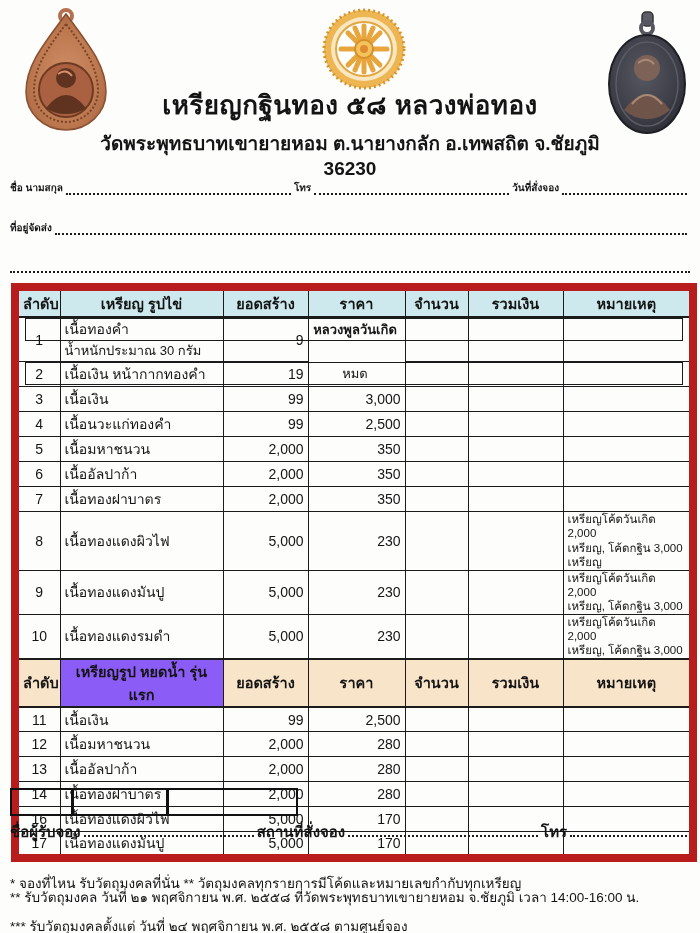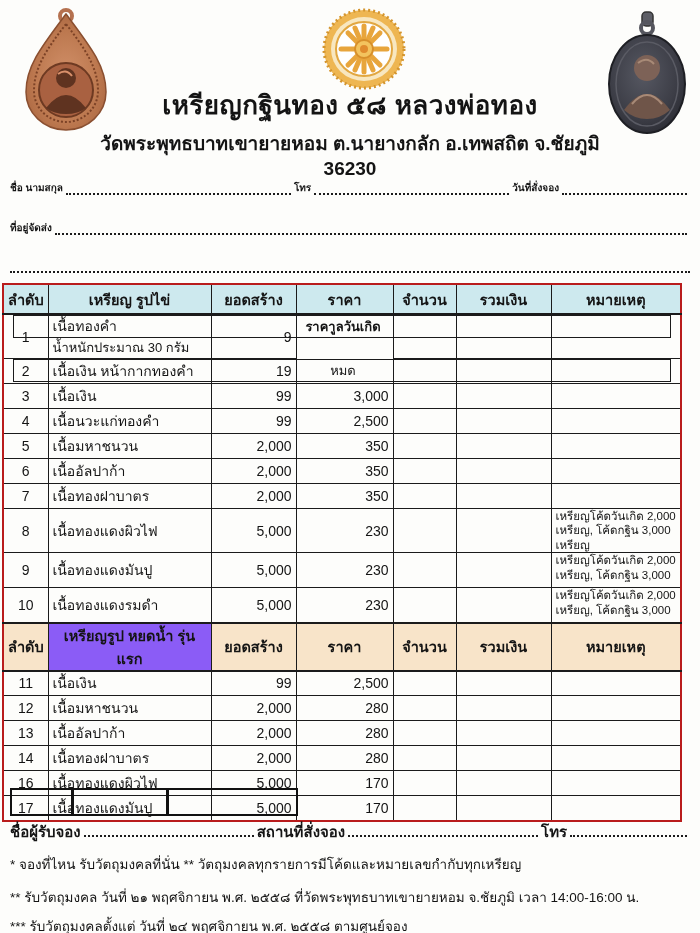--- a/index.html
+++ b/index.html
@@ -18,23 +18,23 @@
     position:absolute; top:128px; left:100px; right:100px;
     text-align:center; font-size:19px; font-weight:bold;
   }
   
   .form-line { position:absolute; left:10px; right:10px; display:flex; align-items:flex-end; font-size:10px; font-weight:bold; }
   .leader { border-bottom:2.5px dotted #1b1b1b; height:15px; margin:0 3px; }
   .grow { flex:1; }
   .lbl { white-space:nowrap; }
   
   table.order {
-    position:absolute; left:2px; top:283px; width:678px;
+    position:absolute; left:11px; top:283px; width:678px;
     border-collapse:collapse; table-layout:fixed;
-    border:2px solid #b91c1c;
+    border:8px solid #b91c1c;
     font-size:14px;
   }
   table.order td, table.order th { border:1px solid #1b1b1b; padding:0 4px; overflow:hidden; }
   tr.h1 { height:30px; }
   tr.h1 th { font-size:14.5px; font-weight:bold; text-align:center; border-bottom-width:2px; }
   tr.h1.cyan th  { background:#cde9ee; }
   tr.h1.peach th { background:#f8e4c9; border-top-width:2px; }
   tr.r-norm   { height:25px; }
   tr.r-tall   { height:40px; }
   tr.r-remark { height:35px; }
@@ -159,21 +159,21 @@
             <div>1</div>
           </td>
           <td class="c-name">
             <div>เนื้อทองคำ</div>
             <div class="sub">น้ำหนักประมาณ 30 กรัม</div>
           </td>
           <td class="c-built">
             <div>9</div>
           </td>
           <td class="c-price note bold">
-            <div>ราคาูลวันเกิด</div>
+            <div>หลวงพูลวันเกิด</div>
           </td>
           <td class="c-qty"></td>
           <td class="c-sum"></td>
           <td class="c-remark"></td>
         </tr>
         <tr class="r-norm">
           <td class="c-no">
             <div>2</div>
           </td>
           <td class="c-name">
@@ -462,17 +462,17 @@
   </div>
 
   <div class="foot-line" style="top:820px">
     <span class="lbl">ชื่อผู้รับจอง</span>
     <span class="leader" style="width:170px"></span>
     <span class="lbl">สถานที่สั่งจอง</span>
     <span class="leader" style="width:190px"></span>
     <span class="lbl">โทร</span>
     <span class="leader grow"></span>
   </div>
-  <div class="note" style="top:853px">* จองที่ไหน รับวัตถุมงคลที่นั่น ** วัตถุมงคลทุกรายการมีโค้ดและหมายเลขกำกับทุกเหรียญ</div>
+  <div class="note" style="top:872px">* จองที่ไหน รับวัตถุมงคลที่นั่น ** วัตถุมงคลทุกรายการมีโค้ดและหมายเลขกำกับทุกเหรียญ</div>
   <div class="note" style="top:886px">** รับวัตถุมงคล วันที่ ๒๑ พฤศจิกายน พ.ศ. ๒๕๕๘ ที่วัดพระพุทธบาทเขายายหอม จ.ชัยภูมิ เวลา 14:00-16:00 น.</div>
   <div class="note" style="top:915px">*** รับวัตถุมงคลตั้งแต่ วันที่ ๒๔ พฤศจิกายน พ.ศ. ๒๕๕๘ ตามศูนย์จอง</div>
 
 </div>
 
 </body></html>

